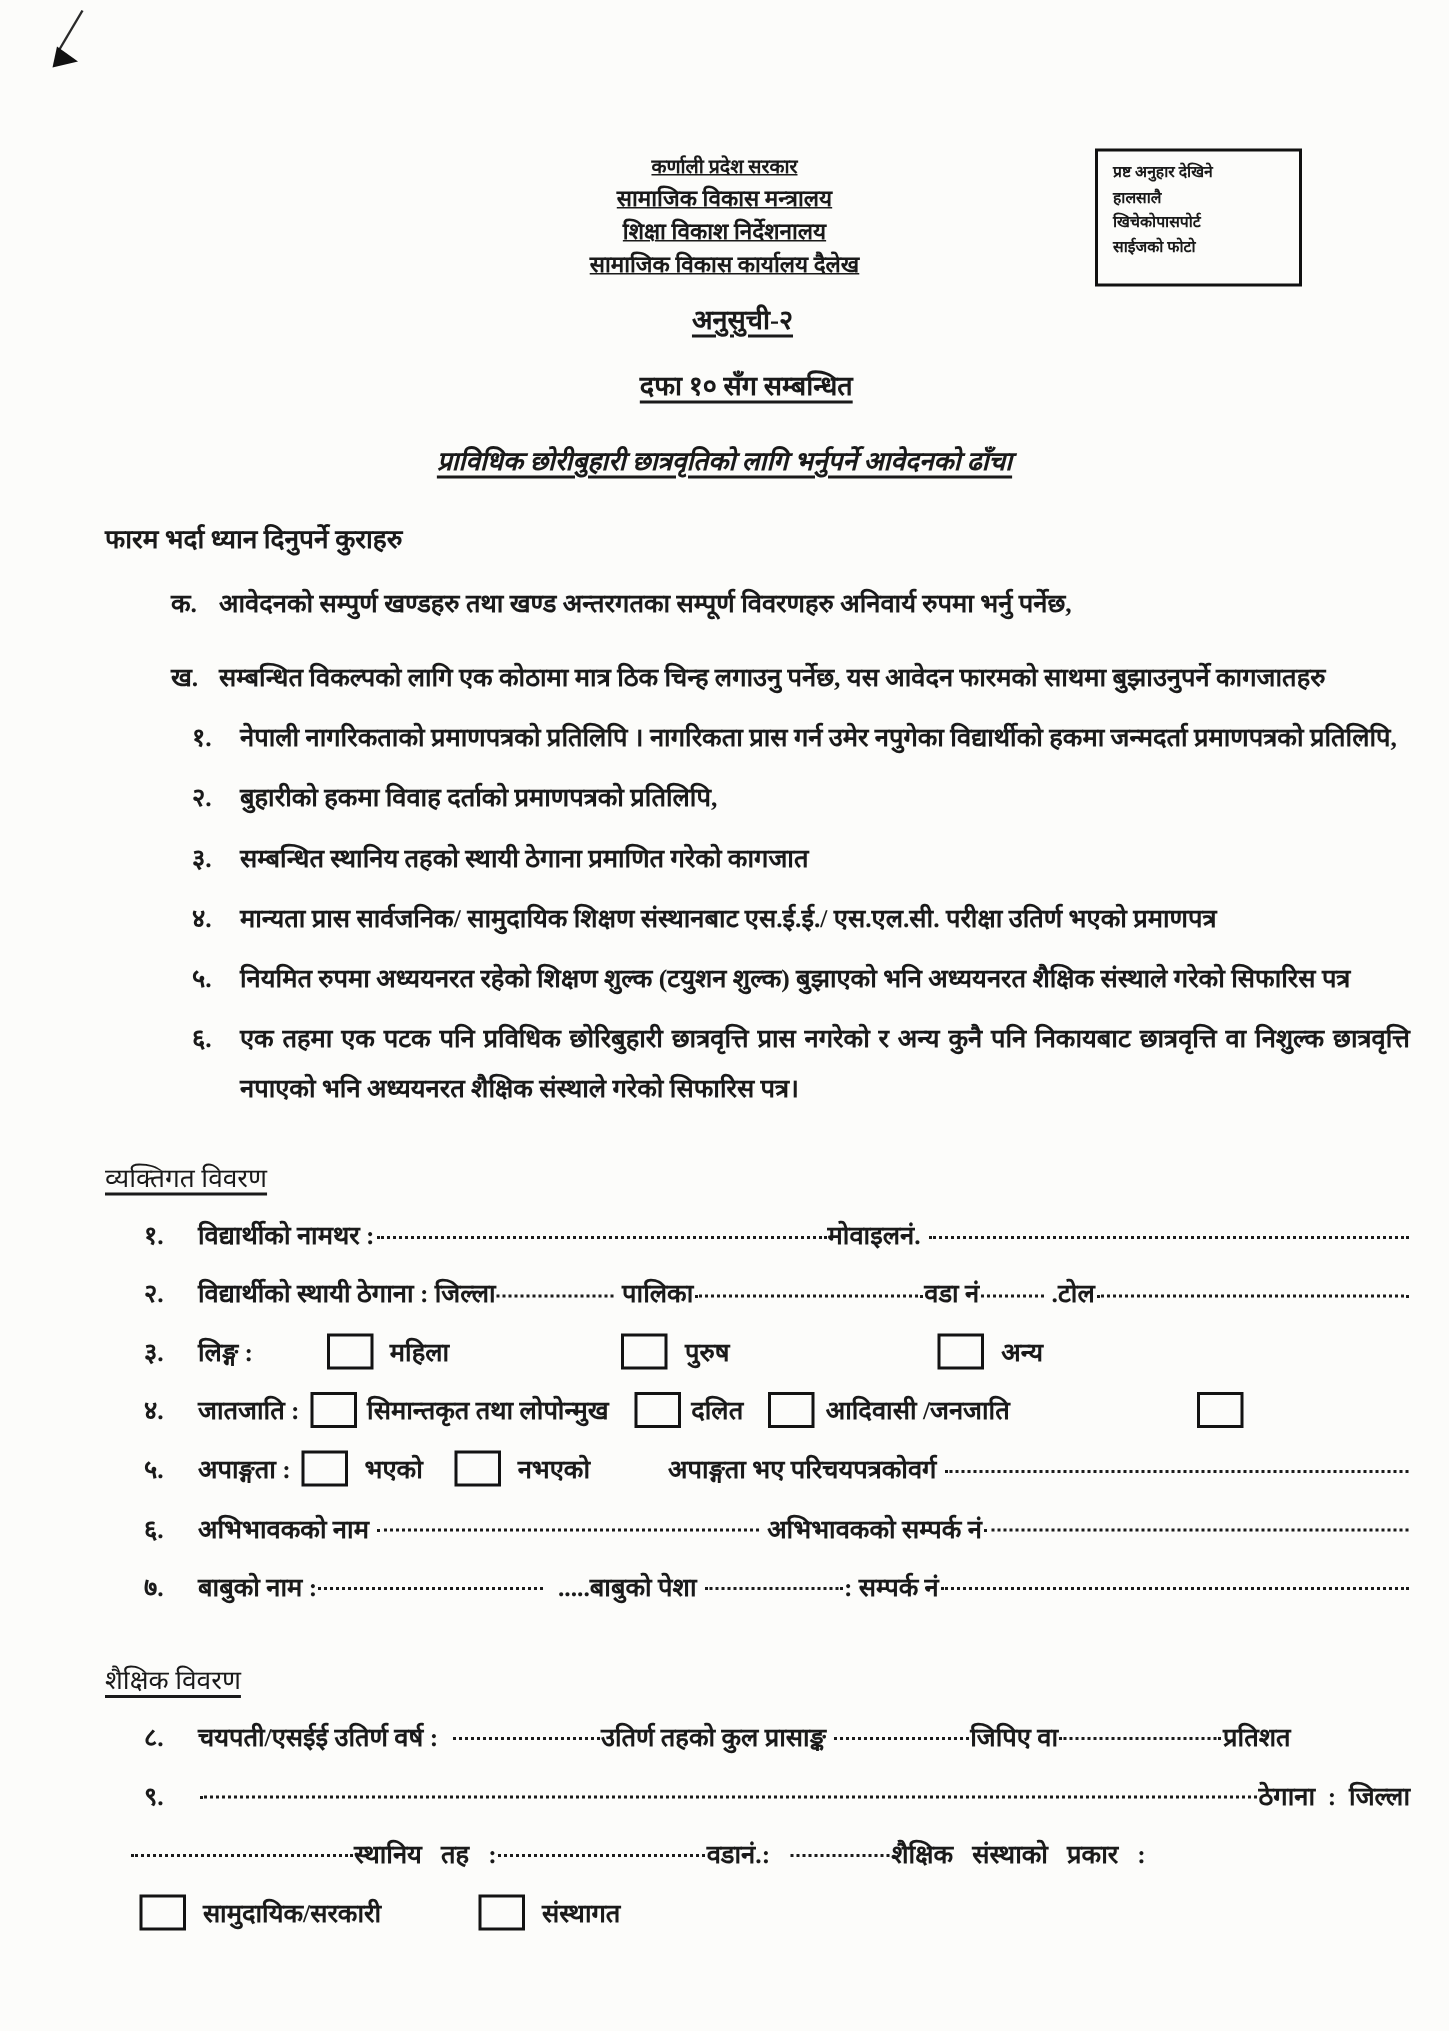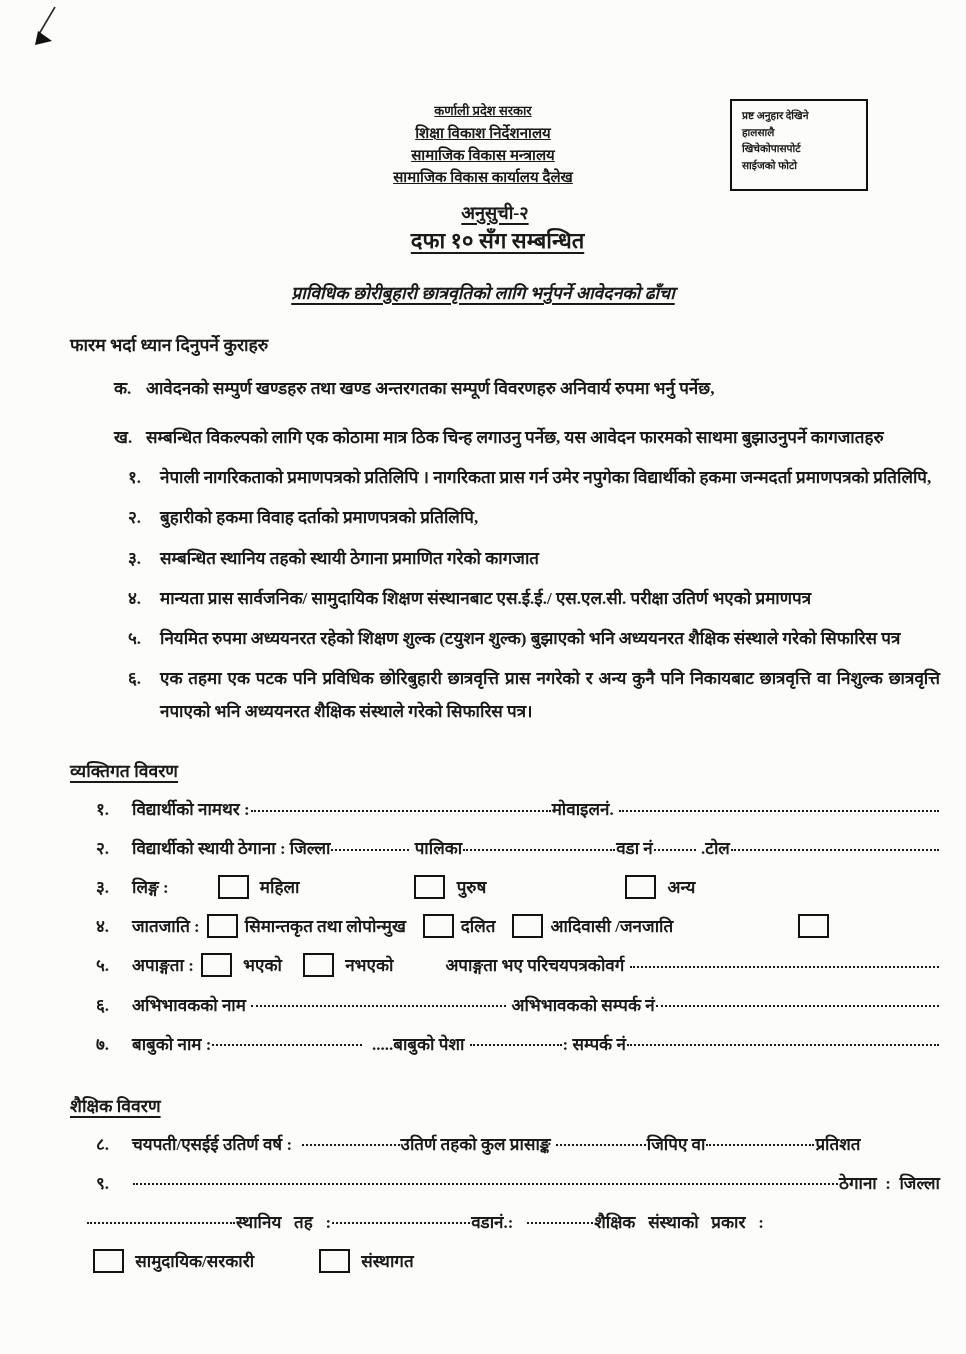--- a/index.html
+++ b/index.html
@@ -13,21 +13,21 @@
     font-weight: 700;
     overflow: hidden;
   }
   .pen-mark { position:absolute; left:18px; top:2px; }
 
   
   .header { padding-top: 100px; text-align: center; }
   .org-line { line-height: 22px; font-size: 15px; text-decoration: underline; }
   .org-line.first { font-size: 13px; }
   .annex   { margin-top: 12px; font-size: 18px; padding-left: 24px; }
-  .clause  { font-size: 22px; padding-left: 29px; }
+  .clause  { margin-top: 20px; font-size: 18px; padding-left: 29px; }
   .form-title { margin-top: 26px; font-size: 17.5px; font-style: italic; }
   .u { text-decoration: underline; text-decoration-thickness: 2px; text-underline-offset: 4px; }
 
   
   .photo-box {
     position: absolute; left: 706px; top: 99px;
     width: 138px; height: 92px;
     border: 2.5px solid #111;
     padding: 7px 6px 0 10px;
     box-sizing: border-box;
@@ -42,21 +42,21 @@
 
   .inst-row { display: flex; margin-top: 16px; margin-left: 44px; line-height: 1.95; font-size: 17px; }
   .inst-row .num { flex: 0 0 32px; }
   .inst-row .txt { flex: 1; text-align: justify; }
 
   .doc-list { margin-top: 4px; }
   .doc-row { display: flex; margin-top: 7px; margin-left: 58px; line-height: 1.95; font-size: 17px; }
   .doc-row .num { flex: 0 0 32px; }
   .doc-row .txt { flex: 1; text-align: justify; }
 
-  .section-heading { margin: 30px 0 0 0; font-size: 17.5px; font-weight: 700; }
+  .section-heading { margin: 30px 0 0 0; font-size: 17.5px; font-weight: 400; }
   .personal-heading { margin-top: 30px; }
   .edu-heading { margin-top: 34px; }
 
   .rows { margin-top: 14px; }
   .form-line { display: flex; margin-left: 26px; margin-top: 11px; font-size: 17px; line-height: 1.65; }
   .form-line .num { flex: 0 0 36px; }
   .line-content { flex: 1; display: flex; align-items: center; min-width: 0; }
   .seg-text { white-space: pre; }
   .dots { display: inline-block; height: 6px; margin: 0 1px 5px 1px; border-bottom: 2.5px dotted #1b1b1b; }
   .dots.fill { flex: 1 1 30px; }
@@ -80,22 +80,22 @@
 
   <div class="photo-box">
     <div>प्रष्ट अनुहार देखिने</div>
     <div>हालसालै</div>
     <div>खिचेकोपासपोर्ट</div>
     <div>साईजको फोटो</div>
   </div>
 
   <header class="header">
     <div class="org-line first">कर्णाली प्रदेश सरकार</div>
+    <div class="org-line">सामाजिक विकास मन्त्रालय</div>
     <div class="org-line">शिक्षा विकाश निर्देशनालय</div>
-    <div class="org-line">सामाजिक विकास मन्त्रालय</div>
     <div class="org-line">सामाजिक विकास कार्यालय दैलेख</div>
     <div class="annex u">अनुसुची-२</div>
     <div class="clause u">दफा १० सँग सम्बन्धित</div>
     <div class="form-title u">प्राविधिक छोरीबुहारी छात्रवृतिको लागि भर्नुपर्ने आवेदनको ढाँचा</div>
   </header>
 
   <main class="content">
 
     <div class="note-heading">फारम भर्दा ध्यान दिनुपर्ने कुराहरु</div>
 

